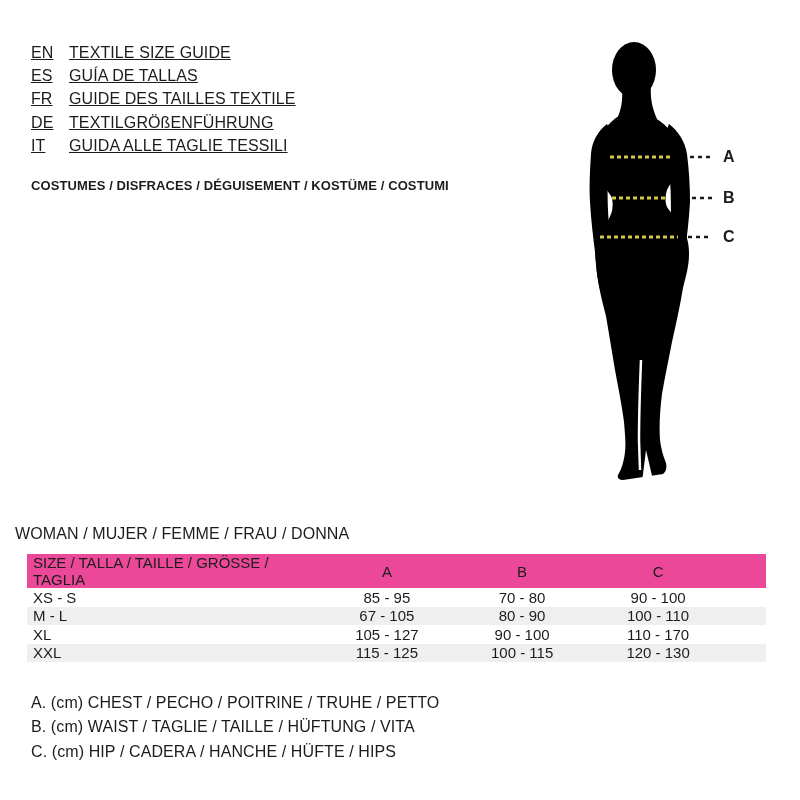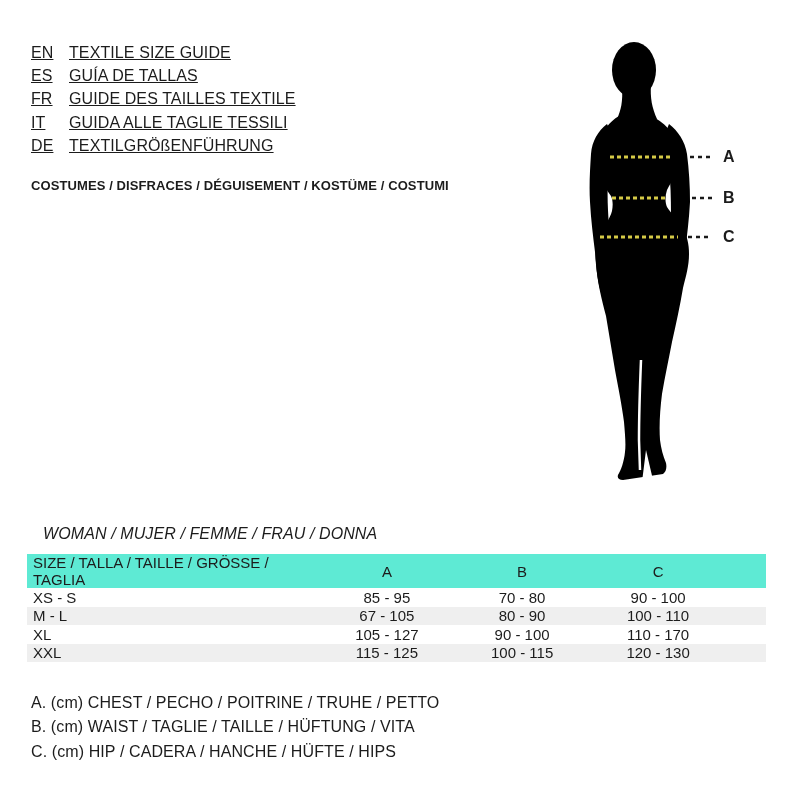--- a/index.html
+++ b/index.html
@@ -57,26 +57,25 @@
     font-weight: bold;
     line-height: 18px;
   }
   #marker-a { top: 148px; }
   #marker-b { top: 189px; }
   #marker-c { top: 228px; }
 
   
   #section-title {
     position: absolute;
-    left: 43px;
+    left: 15px;
     top: 525px;
     font-size: 16px;
     letter-spacing: 0.1px;
     white-space: nowrap;
-    font-style: italic;
   }
 
   
   #size-table {
     position: absolute;
     left: 27px;
     top: 554px;
     width: 739px;
     border-collapse: collapse;
     table-layout: fixed;
@@ -130,27 +129,27 @@
         <span class="lang-code">ES</span>
         <span class="lang-label">GUÍA DE TALLAS</span>
       </div>
 
       <div class="lang-row">
         <span class="lang-code">FR</span>
         <span class="lang-label">GUIDE DES TAILLES TEXTILE</span>
       </div>
 
       <div class="lang-row">
+        <span class="lang-code">DE</span>
+        <span class="lang-label">TEXTILGRÖßENFÜHRUNG</span>
+      </div>
+
+      <div class="lang-row">
         <span class="lang-code">IT</span>
         <span class="lang-label">GUIDA ALLE TAGLIE TESSILI</span>
-      </div>
-
-      <div class="lang-row">
-        <span class="lang-code">DE</span>
-        <span class="lang-label">TEXTILGRÖßENFÜHRUNG</span>
       </div>
     </div>
 
   <div id="category-title">COSTUMES / DISFRACES / DÉGUISEMENT / KOSTÜME / COSTUMI</div>
 
   <div id="figure-wrap">
     <svg width="165" height="470" viewBox="0 0 165 470" xmlns="http://www.w3.org/2000/svg">
 
       <ellipse cx="59" cy="40" rx="22" ry="28" fill="#000"></ellipse>
 
@@ -229,21 +228,21 @@
   <div id="section-title">WOMAN / MUJER / FEMME / FRAU / DONNA</div>
 
   <table id="size-table">
     <colgroup>
       <col style="width:39.2%">
       <col style="width:19%">
       <col style="width:17.6%">
       <col style="width:24.2%">
     </colgroup>
     <thead>
-      <tr style="background:#5eead4;">
+      <tr style="background:#ec4899;">
         <th>SIZE / TALLA / TAILLE / GRÖSSE / TAGLIA</th>
         <th>A</th>
         <th>B</th>
         <th>C</th>
       </tr>
     </thead>
     <tbody>
 
         <tr>
           <td>XS - S</td>

